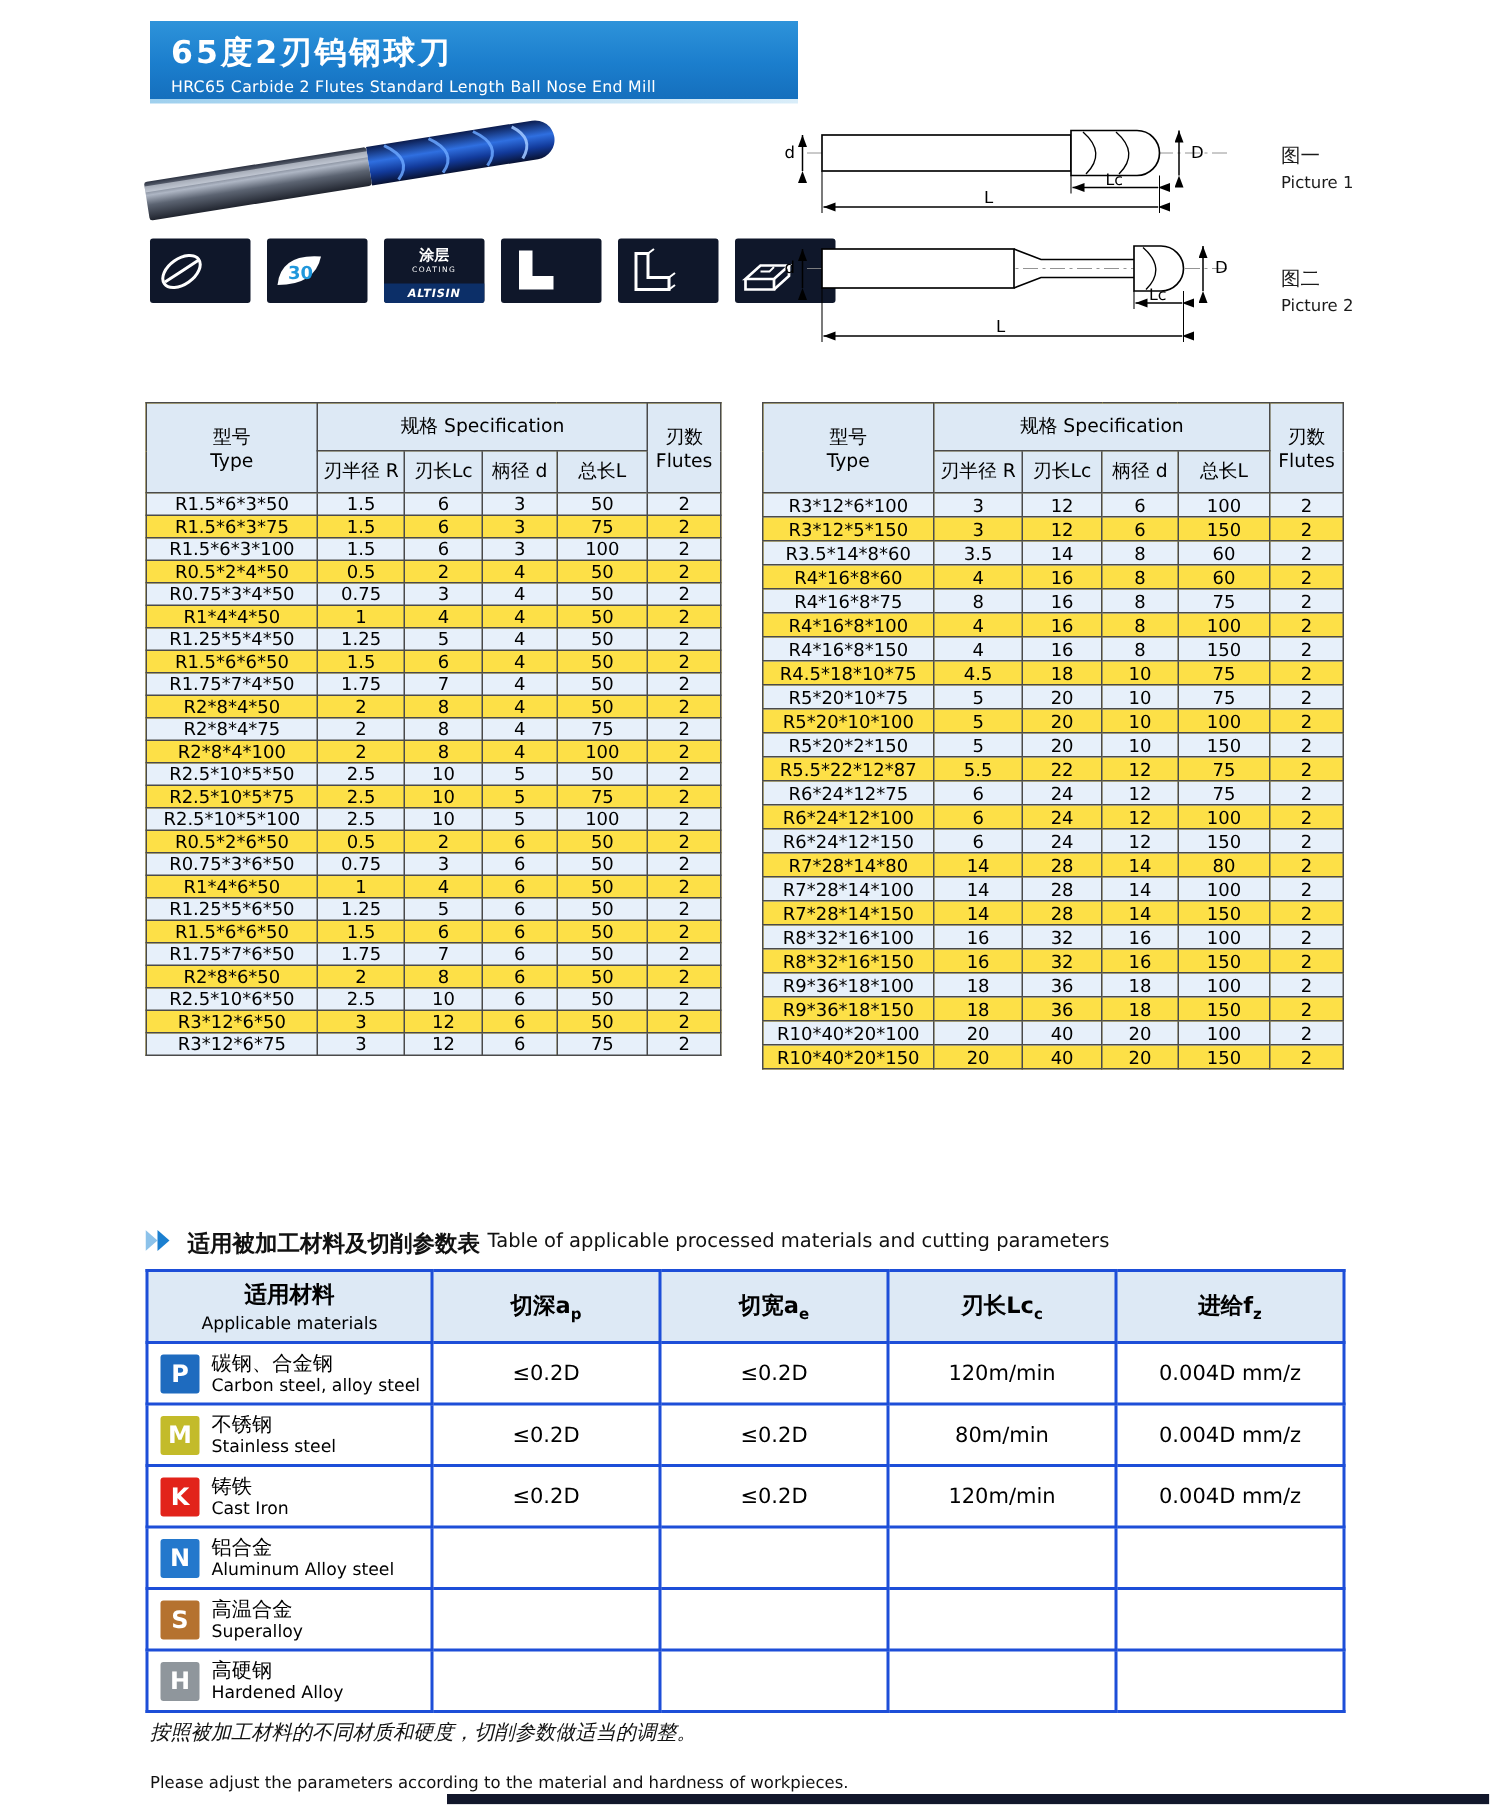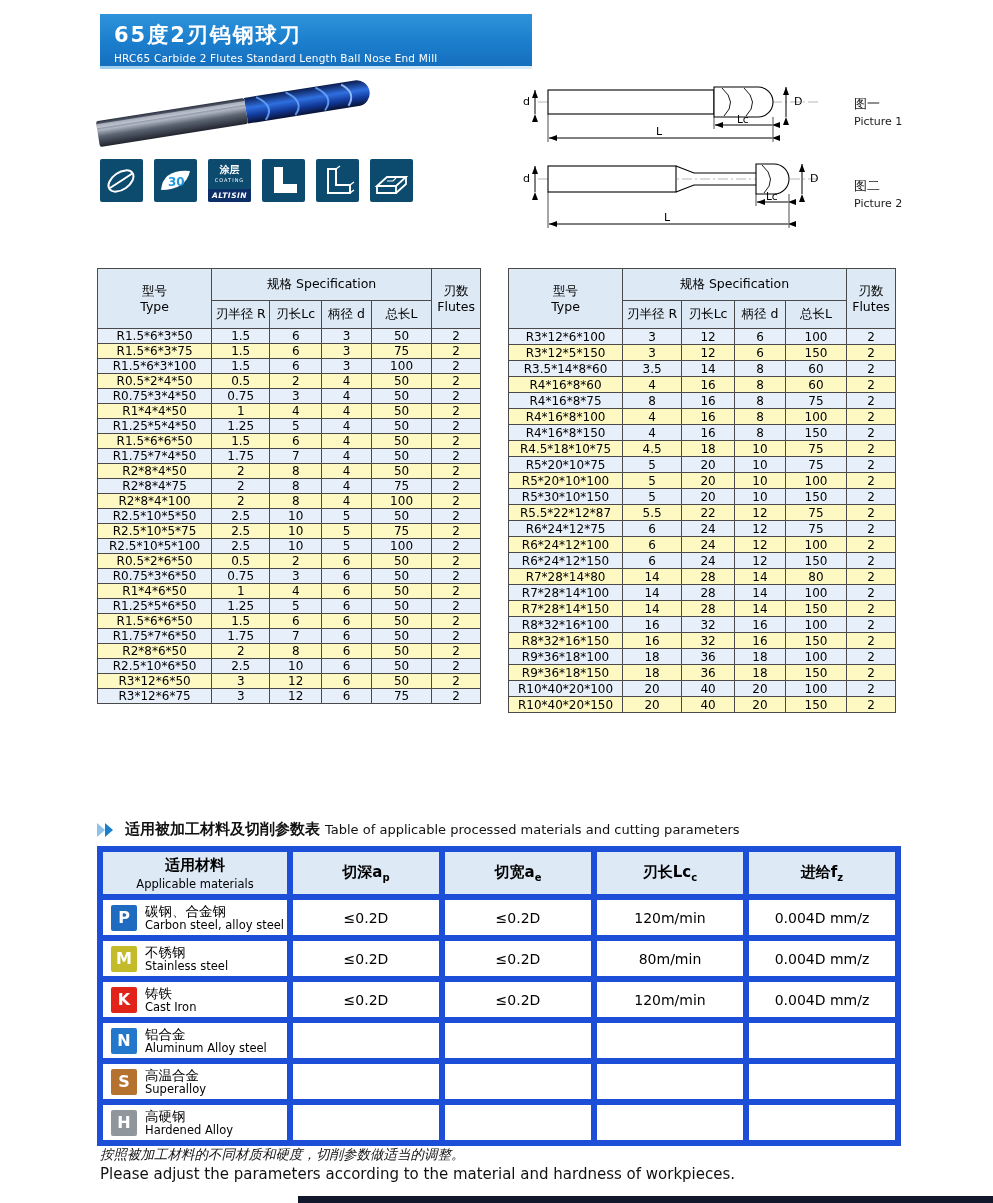--- a/index.html
+++ b/index.html
@@ -22,79 +22,79 @@
     position: absolute; left: 100px; top: 66px; width: 432px; height: 3px;
     background: linear-gradient(90deg,#9fd0ee,#d9edf9);
   }
 
   
   .photo { position: absolute; left: 86px; top: 64px; width: 330px; height: 92px; }
 
   
   .icons-row { position: absolute; left: 100px; top: 159px; display: flex; gap: 11px; }
   .f-icon {
-    width: 43px; height: 43px; background: #0c4a6e; border-radius: 2px;
+    width: 67px; height: 43px; background: #0f172a; border-radius: 2px;
     position: relative; overflow: hidden; color:#fff;
   }
   .f-icon svg { position:absolute; left:0; top:0; }
   .coat-top { font-size: 10px; font-weight: bold; text-align: center; margin-top: 4px; }
   .coat-mid { font-size: 5px; text-align: center; letter-spacing: 1px; }
   .coat-band {
     position: absolute; bottom: 0; left: 0; width: 100%; height: 13px;
     background: #0c2f68; font-size: 7.5px; font-weight: bold; font-style: italic;
     text-align: center; line-height: 13px; letter-spacing: 0.5px;
   }
 
   
   .drawings { position: absolute; left: 518px; top: 74px; }
   .drawing-row { display: flex; align-items: center; }
   .drawing-label { margin-left: 6px; font-size: 12px; color:#1a1a1a; }
   .drawing-label .zh { font-size: 13px; display:block; }
   .drawing-label .en { font-size: 11px; display:block; margin-top:2px;text-align:center; }
   .drawing-row svg { display:block; }
 
   
-  .spec-table { border-collapse: collapse; table-layout: fixed; position: absolute; top: 268px; background:#fef9c3; }
+  .spec-table { border-collapse: collapse; table-layout: fixed; position: absolute; top: 268px; background:#fde047; }
   .spec-table.left  { left: 97px;  width: 384px; }
   .spec-table.right { left: 508px; width: 388px; }
   .spec-table th, .spec-table td { border: 1px solid #4a4a4a; text-align: center; font-weight: normal; }
   .spec-table thead th { background: #dde9f5; font-size: 12.5px; padding: 2px 1px; }
   .spec-table thead tr:first-child th { height: 32px; }
   .spec-table thead tr:last-child th { height: 28px; }
   .spec-table td { font-size: 12px; padding: 0 2px; height: 15px; white-space: nowrap; }
   .spec-table.right td { height: 16px; }
   .spec-table tr.stripe td { background: #e7f0fa; }
   .th-two-line div { line-height: 1.25; }
 
   
-  .section-title { position: absolute; left: 97px; top: 820px; display: flex; align-items: center; }
+  .section-title { position: absolute; left: 97px; top: 820px; display: flex; }
   .section-title .arrows { margin-right: 6px; display:flex; }
   .section-title .zh { font-size: 15px; font-weight: bold; color:#111; }
   .section-title .en { font-size: 13px; margin-left: 5px; color:#111; }
 
   .params-table { border-collapse: collapse; table-layout: fixed; position: absolute; left: 97px; top: 846px; width: 798px; background:#fff; }
-  .params-table th, .params-table td { border: 6px solid #1d4ed8; text-align: center; }
+  .params-table th, .params-table td { border: 2px solid #1d4ed8; text-align: center; }
   .params-table thead th { background: #dde9f5; height: 48px; font-size: 15px; font-weight: bold; }
   .params-table thead th .en { display:block; font-size: 11.5px; font-weight: normal; margin-top: 2px; }
   .params-table thead th sub { font-size: 10px; }
   .params-table td { height: 41px; font-size: 14px; }
   .params-table td.mat-cell { text-align: left; padding-left: 8px; }
   .mat-box {
     display: inline-block; width: 26px; height: 26px; border-radius: 2px;
     color: #fff; font-size: 16px; font-weight: bold; text-align: center; line-height: 26px;
     vertical-align: middle; margin-right: 8px;
   }
   .mat-text { display: inline-block; vertical-align: middle; line-height: 1.2; }
   .mat-text .zh { display:block; font-size: 13.5px; }
   .mat-text .en { display:block; font-size: 11.5px; }
 
   
   .footer-note { position: absolute; left: 100px; top: 1146px; color:#111; }
   .footer-note .zh { font-size: 13.5px; font-style: italic; }
-  .footer-note .en { font-size: 15px; margin-top: 1px; }
+  .footer-note .en { font-size: 11px; margin-top: 18px; }
   .bottom-bar { position: absolute; left: 298px; top: 1196px; width: 695px; height: 7px; background: #12172b; }
 </style>
 </head>
 <body>
 
 <div class="page">
 
   <div class="banner">
     <div class="banner-title">65度2刃钨钢球刀</div>
     <div class="banner-sub">HRC65 Carbide 2 Flutes Standard Length Ball Nose End Mill</div>
@@ -564,21 +564,21 @@
         </tr>
         <tr>
           <td>R5*20*10*100</td>
           <td>5</td>
           <td>20</td>
           <td>10</td>
           <td>100</td>
           <td>2</td>
         </tr>
         <tr class="stripe">
-          <td>R5*30*10*150</td>
+          <td>R5*20*2*150</td>
           <td>5</td>
           <td>20</td>
           <td>10</td>
           <td>150</td>
           <td>2</td>
         </tr>
         <tr>
           <td>R5.5*22*12*87</td>
           <td>5.5</td>
           <td>22</td>

